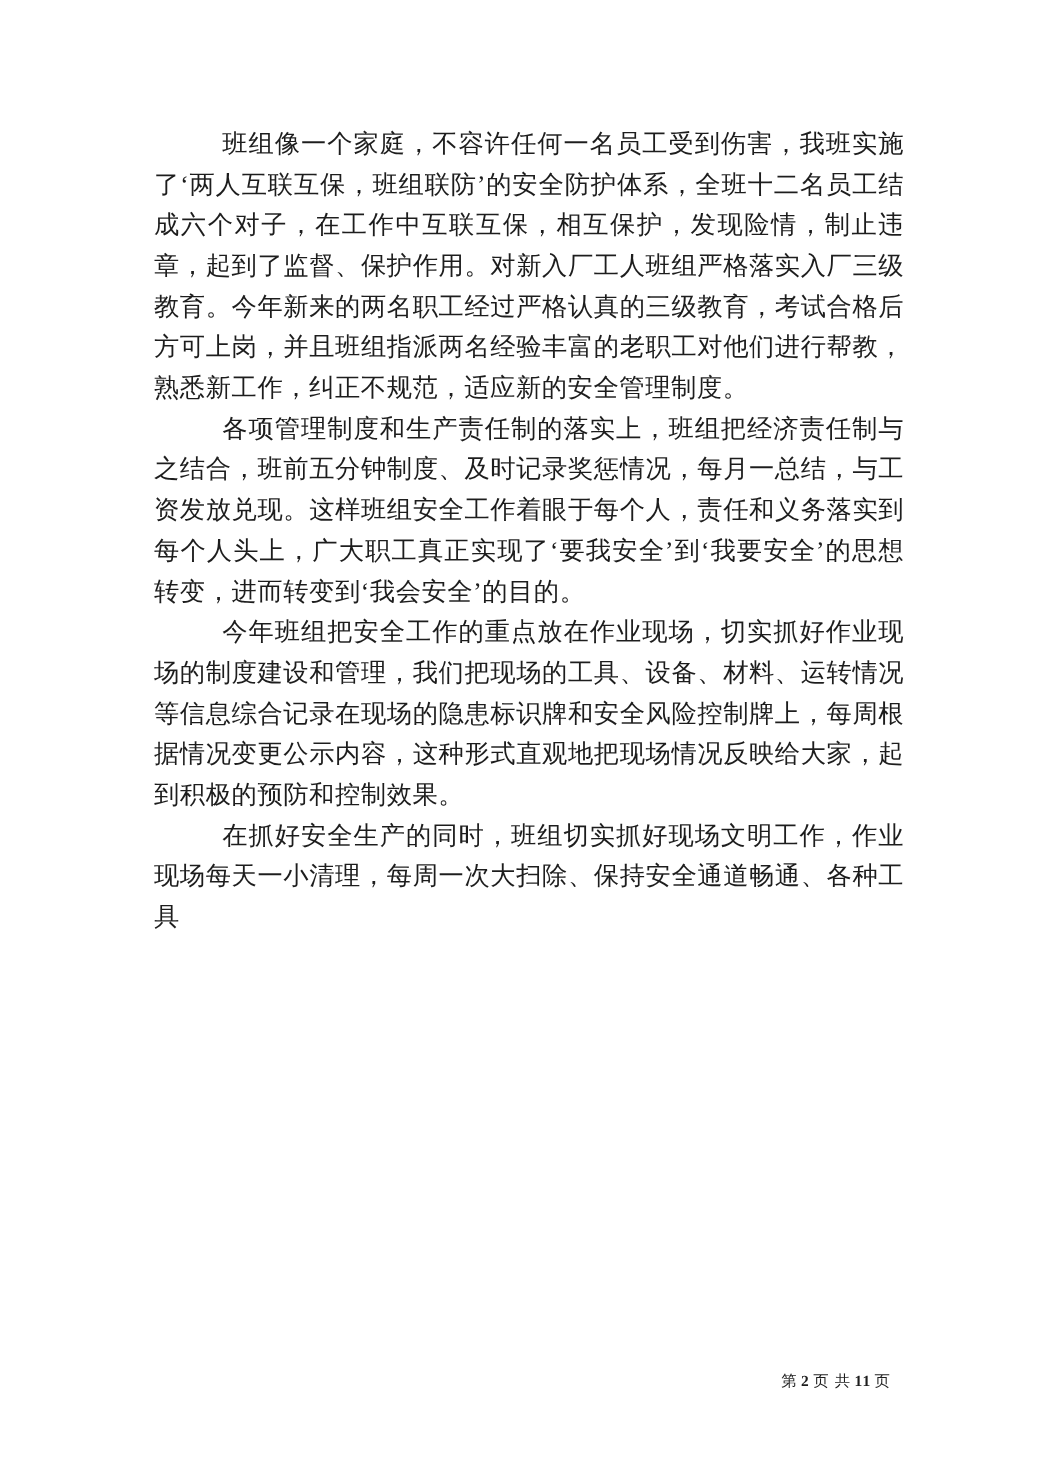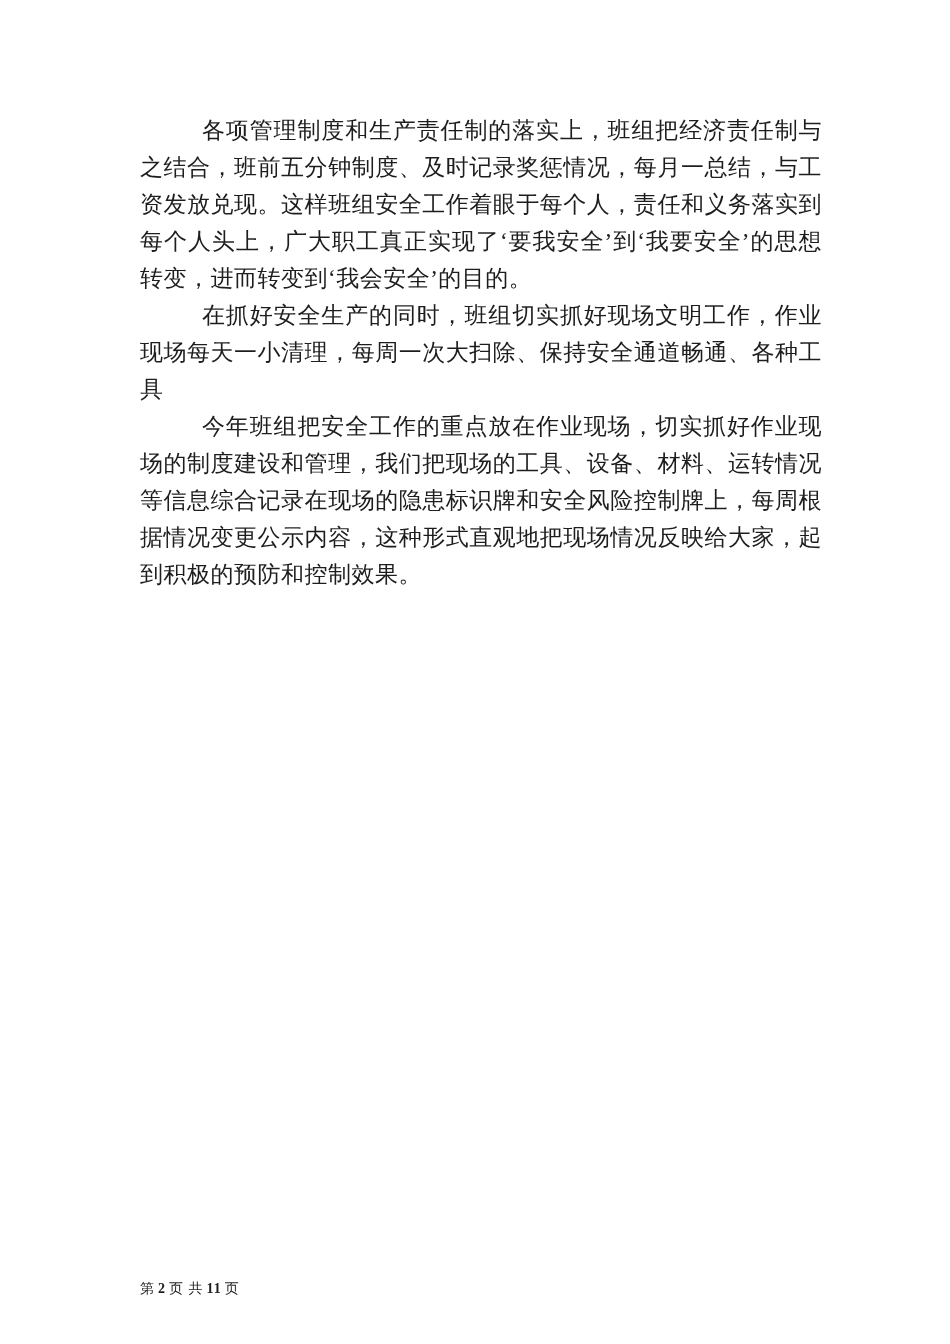--- a/index.html
+++ b/index.html
@@ -28,44 +28,44 @@
     text-justify: inter-ideograph;
   }
   .para {
     margin: 0;
   }
   .para.indent {
     text-indent: 62px;
   }
   .footer {
     position: absolute;
-    left: 140px;
+    left: 128px;
     top: 1248px;
     width: 682px;
-    text-align: left;
+    text-align: right;
     font-size: 14px;
     line-height: 17px;
     color: #1d1d1d;
     letter-spacing: 1px;
     white-space: nowrap;
-    margin-top: 32px;
   }
   .footer b {
     font-weight: bold;
     margin: 0 3px;
   }
 </style>
 </head>
 <body>
 
 <div class="page">
 
   <div class="content">
+    <p class="para indent">班组像一个家庭，不容许任何一名员工受到伤害，我班实施了‘两人互联互保，班组联防’的安全防护体系，全班十二名员工结成六个对子，在工作中互联互保，相互保护，发现险情，制止违章，起到了监督、保护作用。对新入厂工人班组严格落实入厂三级教育。今年新来的两名职工经过严格认真的三级教育，考试合格后方可上岗，并且班组指派两名经验丰富的老职工对他们进行帮教，熟悉新工作，纠正不规范，适应新的安全管理制度。</p>
     <p class="para indent">各项管理制度和生产责任制的落实上，班组把经济责任制与之结合，班前五分钟制度、及时记录奖惩情况，每月一总结，与工资发放兑现。这样班组安全工作着眼于每个人，责任和义务落实到每个人头上，广大职工真正实现了‘要我安全’到‘我要安全’的思想转变，进而转变到‘我会安全’的目的。</p>
+    <p class="para indent">今年班组把安全工作的重点放在作业现场，切实抓好作业现场的制度建设和管理，我们把现场的工具、设备、材料、运转情况等信息综合记录在现场的隐患标识牌和安全风险控制牌上，每周根据情况变更公示内容，这种形式直观地把现场情况反映给大家，起到积极的预防和控制效果。</p>
     <p class="para indent">在抓好安全生产的同时，班组切实抓好现场文明工作，作业现场每天一小清理，每周一次大扫除、保持安全通道畅通、各种工具</p>
-    <p class="para indent">今年班组把安全工作的重点放在作业现场，切实抓好作业现场的制度建设和管理，我们把现场的工具、设备、材料、运转情况等信息综合记录在现场的隐患标识牌和安全风险控制牌上，每周根据情况变更公示内容，这种形式直观地把现场情况反映给大家，起到积极的预防和控制效果。</p>
   </div>
 
   <div class="footer">
     <span>第</span><b>2</b><span>页 共</span><b>11</b><span>页</span>
   </div>
 
 </div>
 
 </body></html>

